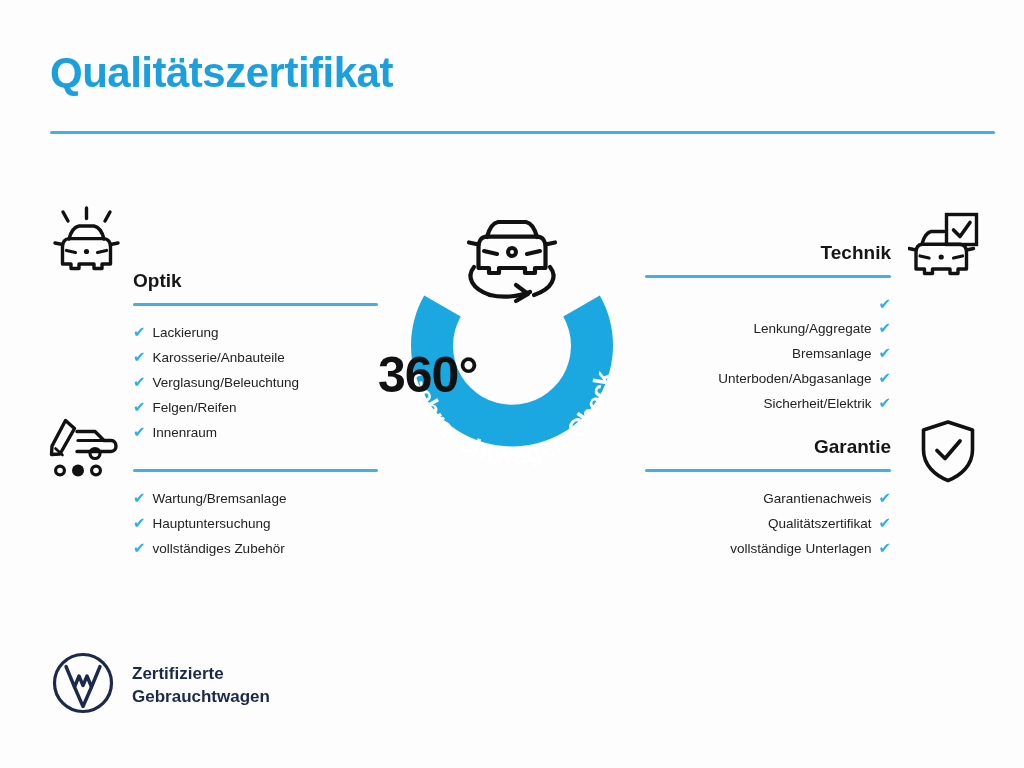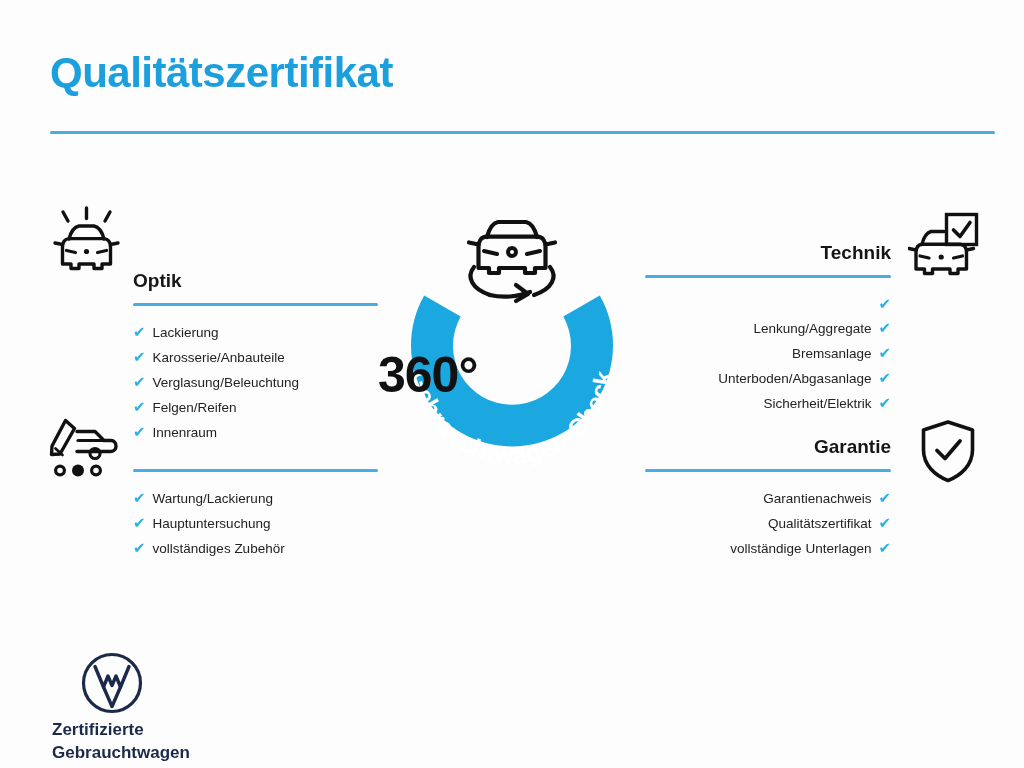--- a/index.html
+++ b/index.html
@@ -122,21 +122,20 @@
     letter-spacing: -1px;
   }
 
   
   #footer {
     position: absolute;
     left: 52px;
     top: 652px;
     display: flex;
     align-items: center;
-    flex-direction: column;
   }
   #vw-logo { margin-right: 18px; }
   #footer-text {
     font-size: 17px;
     font-weight: 700;
     line-height: 23px;
     color: #1b2a4a;
     white-space: nowrap;
   }
 </style>
@@ -214,21 +213,21 @@
     </svg>
   </div>
 
   <div class="section col-left" id="section-wartung" style="left:133px; top:434px; width:245px;">
     <div class="section-head">
       <div class="section-rule"></div>
     </div>
     <div class="items">
       <div class="item">
         <span class="check">✔</span>
-        <span>Wartung/Lackierung</span>
+        <span>Wartung/Bremsanlage</span>
       </div>
       <div class="item">
         <span class="check">✔</span>
         <span>Hauptuntersuchung</span>
       </div>
       <div class="item">
         <span class="check">✔</span>
         <span>vollständiges Zubehör</span>
       </div>
     </div>

